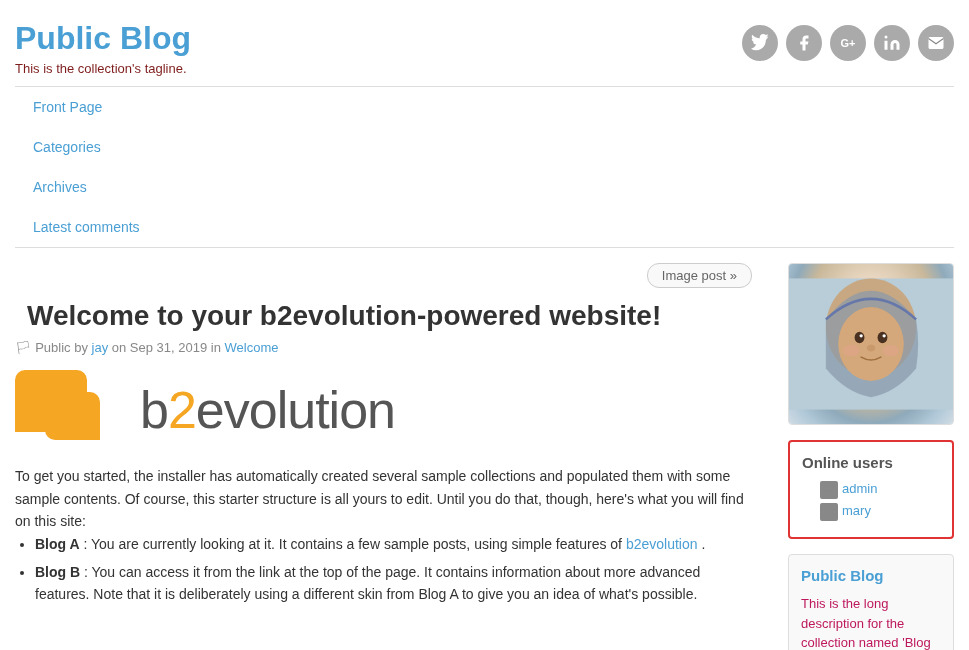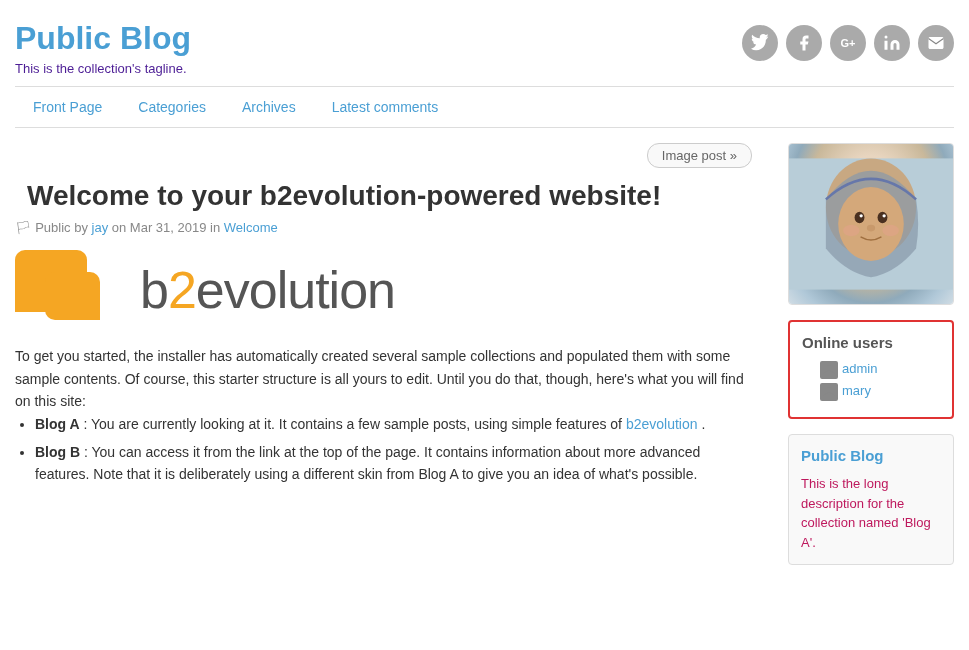--- a/index.html
+++ b/index.html
@@ -3,36 +3,36 @@
   <meta charset="utf-8">
   <style>
     * { box-sizing: border-box; margin: 0; padding: 0; }
     body { font-family: Arial, sans-serif; font-size: 14px; color: #333; background: #fff; }
 
     .page-wrapper { max-width: 969px; margin: 0 auto; padding: 10px 15px; }
 
     
     .header { display: flex; justify-content: space-between; align-items: flex-start; padding: 10px 0 5px; }
     .header-left h1 { font-size: 32px; color: #4a9fd4; font-weight: bold; }
-    .header-left .tagline { font-size: 13px; color: #4c1d95; margin-top: 4px; }
+    .header-left .tagline { font-size: 13px; color: #7f1d1d; margin-top: 4px; }
     .social-icons { display: flex; gap: 8px; align-items: center; margin-top: 5px; }
     .social-icon {
       width: 36px; height: 36px; border-radius: 50%; background: #ccc;
       display: flex; align-items: center; justify-content: center;
       color: #fff; font-size: 15px; font-weight: bold; cursor: pointer;
     }
     .social-icon.twitter { background: #aaa; }
     .social-icon.facebook { background: #aaa; }
     .social-icon.gplus { background: #aaa; }
     .social-icon.linkedin { background: #aaa; }
     .social-icon.email { background: #aaa; }
 
     
     .nav-bar { border-top: 1px solid #ddd; border-bottom: 1px solid #ddd; padding: 0; margin: 5px 0 0; }
-    .nav-bar ul { display: flex; list-style: none; gap: 0; }
+    .nav-bar ul { display: flex; list-style: none; gap: 0; flex-direction: column; }
     .nav-bar ul li a {
       display: block; padding: 12px 18px; color: #4a9fd4; text-decoration: none; font-size: 14px;
     }
 
     
     .main-layout { display: flex; gap: 36px; margin-top: 15px; }
     .content { flex: 1; min-width: 0; }
     .sidebar { width: 166px; flex-shrink: 0; }
 
     
@@ -155,21 +155,21 @@
         <a href="#">Image post »</a>
       </div>
 
       <h2 class="post-title">Welcome to your b2evolution-powered website!</h2>
 
       <div class="post-meta">
         <span>🏳</span>
         <span>Public by</span>
         <a href="#">jay</a>
         <span> on </span>
-        <span>Mar 31, 2019</span>
+        <span>Sep 31, 2019</span>
         <span> in </span>
         <a href="#">Welcome</a>
       </div>
 
       <div class="b2evo-logo">
 
         <div style="position:relative; width:110px; height:80px; margin-right:15px; flex-shrink:0;">
           <div style="position:absolute; left:0; top:0; width:72px; height:62px; background:#f5a623; border-radius:10px 10px 10px 0;"></div>
           <div style="position:absolute; left:30px; top:22px; width:55px; height:48px; background:#f5a623; border-radius:10px 10px 0 10px; z-index:2;"></div>
         </div>

